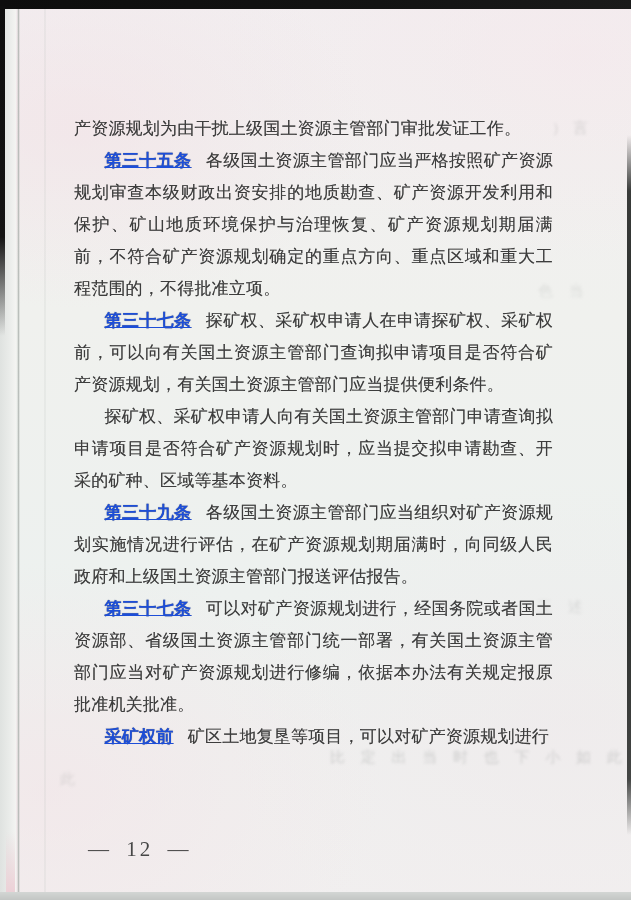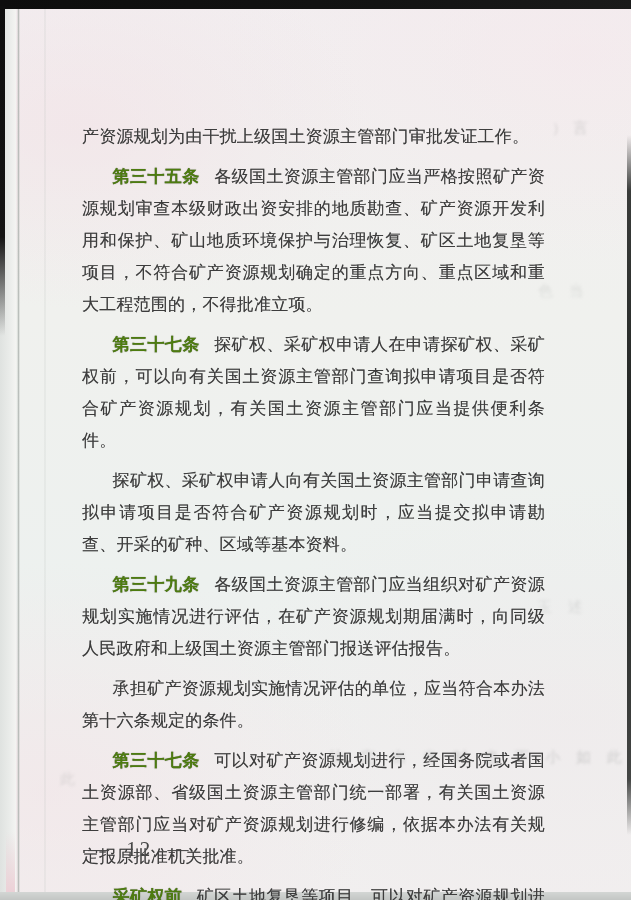--- a/index.html
+++ b/index.html
@@ -29,23 +29,23 @@
   .corner-pink{position:absolute;left:6px;bottom:8px;width:9px;height:60px;background:linear-gradient(180deg,rgba(236,205,211,0),#ecd1d7);}
 
   
   .textblock{
     position:absolute;left:74px;top:113px;width:479px;
     font-size:17px;line-height:32px;color:#3d3d3d;
     text-align:justify;
     letter-spacing:.2px;
     text-shadow:0 0 .6px rgba(60,60,60,.55);
   }
-  .textblock p{margin:8px;text-indent:1.8em;}
+  .textblock p{margin:0;text-indent:1.8em;}
   .textblock p.no-indent{text-indent:0;}
-  .lead{font-weight:700;color:#4d7c0f;margin-right:.85em;text-shadow:0 0 .8px rgba(40,40,40,.7);}
+  .lead{font-weight:700;color:#1d4ed8;margin-right:.85em;text-shadow:0 0 .8px rgba(40,40,40,.7);text-decoration:underline;}
   .lead:empty{margin-right:0;}
 
   
   .footer{
     position:absolute;left:88px;top:837px;
     font-size:21px;color:#474747;letter-spacing:3px;word-spacing:6px;
   }
 
   
   .noise{position:absolute;color:#8a8e8c;filter:blur(1.6px);opacity:.32;font-size:15px;letter-spacing:6px;white-space:nowrap;pointer-events:none;}
@@ -64,25 +64,24 @@
 <div class="edge-left-grey"></div>
 <div class="edge-left-black"></div>
 <div class="fold-line"></div>
 <div class="fold-line2"></div>
 <div class="edge-right-dark"></div>
 <div class="edge-bottom"></div>
 <div class="corner-pink"></div>
 
 <div class="textblock">
   <p class="no-indent"><span class="lead"></span><span>产资源规划为由干扰上级国土资源主管部门审批发证工作。</span></p>
-  <p><span class="lead">第三十五条</span><span>各级国土资源主管部门应当严格按照矿产资源规划审查本级财政出资安排的地质勘查、矿产资源开发利用和保护、矿山地质环境保护与治理恢复、矿区土地复垦等项目，不符合矿产资源规划确定的重点方向、重点区域和重大工程范围的，不得批准立项。</span></p>
+  <p><span class="lead">第三十五条</span><span>各级国土资源主管部门应当严格按照矿产资源规划审查本级财政出资安排的地质勘查、矿产资源开发利用和保护、矿山地质环境保护与治理恢复、矿产资源规划期届满前，不符合矿产资源规划确定的重点方向、重点区域和重大工程范围的，不得批准立项。</span></p>
   <p><span class="lead">第三十七条</span><span>探矿权、采矿权申请人在申请探矿权、采矿权前，可以向有关国土资源主管部门查询拟申请项目是否符合矿产资源规划，有关国土资源主管部门应当提供便利条件。</span></p>
   <p><span class="lead"></span><span>探矿权、采矿权申请人向有关国土资源主管部门申请查询拟申请项目是否符合矿产资源规划时，应当提交拟申请勘查、开采的矿种、区域等基本资料。</span></p>
   <p><span class="lead">第三十九条</span><span>各级国土资源主管部门应当组织对矿产资源规划实施情况进行评估，在矿产资源规划期届满时，向同级人民政府和上级国土资源主管部门报送评估报告。</span></p>
-  <p><span class="lead"></span><span>承担矿产资源规划实施情况评估的单位，应当符合本办法第十六条规定的条件。</span></p>
   <p><span class="lead">第三十七条</span><span>可以对矿产资源规划进行，经国务院或者国土资源部、省级国土资源主管部门统一部署，有关国土资源主管部门应当对矿产资源规划进行修编，依据本办法有关规定报原批准机关批准。</span></p>
   <p><span class="lead">采矿权前</span><span>矿区土地复垦等项目，可以对矿产资源规划进行</span></p>
 </div>
 
 <div class="footer">— 12 —</div>
 
 <div class="noise n1" aria-hidden="true">）言</div>
 <div class="noise n2" aria-hidden="true">比 定 出 当 时 也 下 小 如 此 上 作</div>
 <div class="noise n3" aria-hidden="true">玉 述</div>
 <div class="noise n4" aria-hidden="true">色 当</div>

